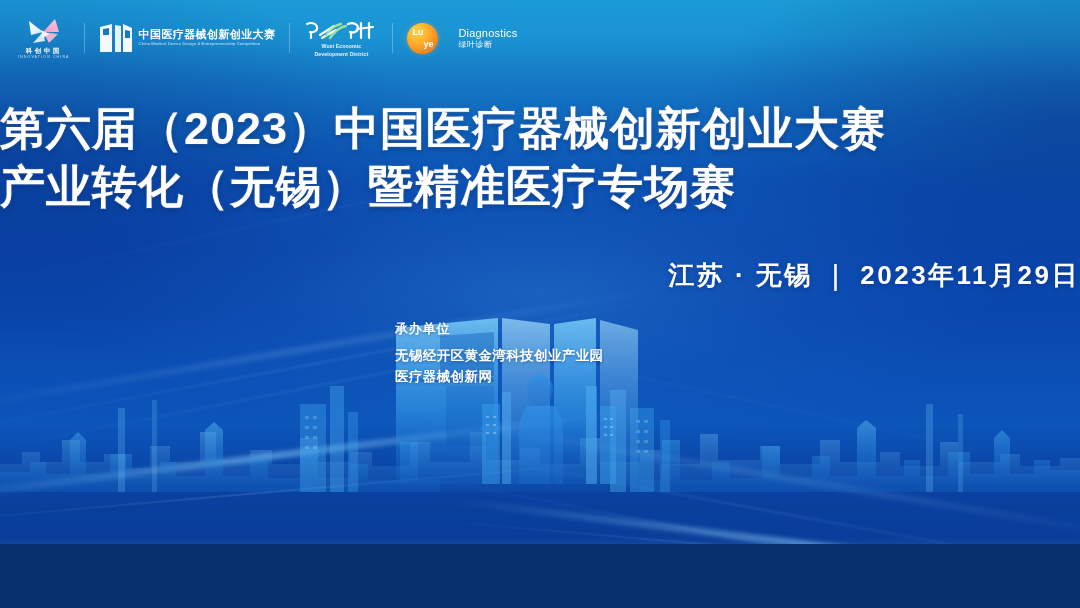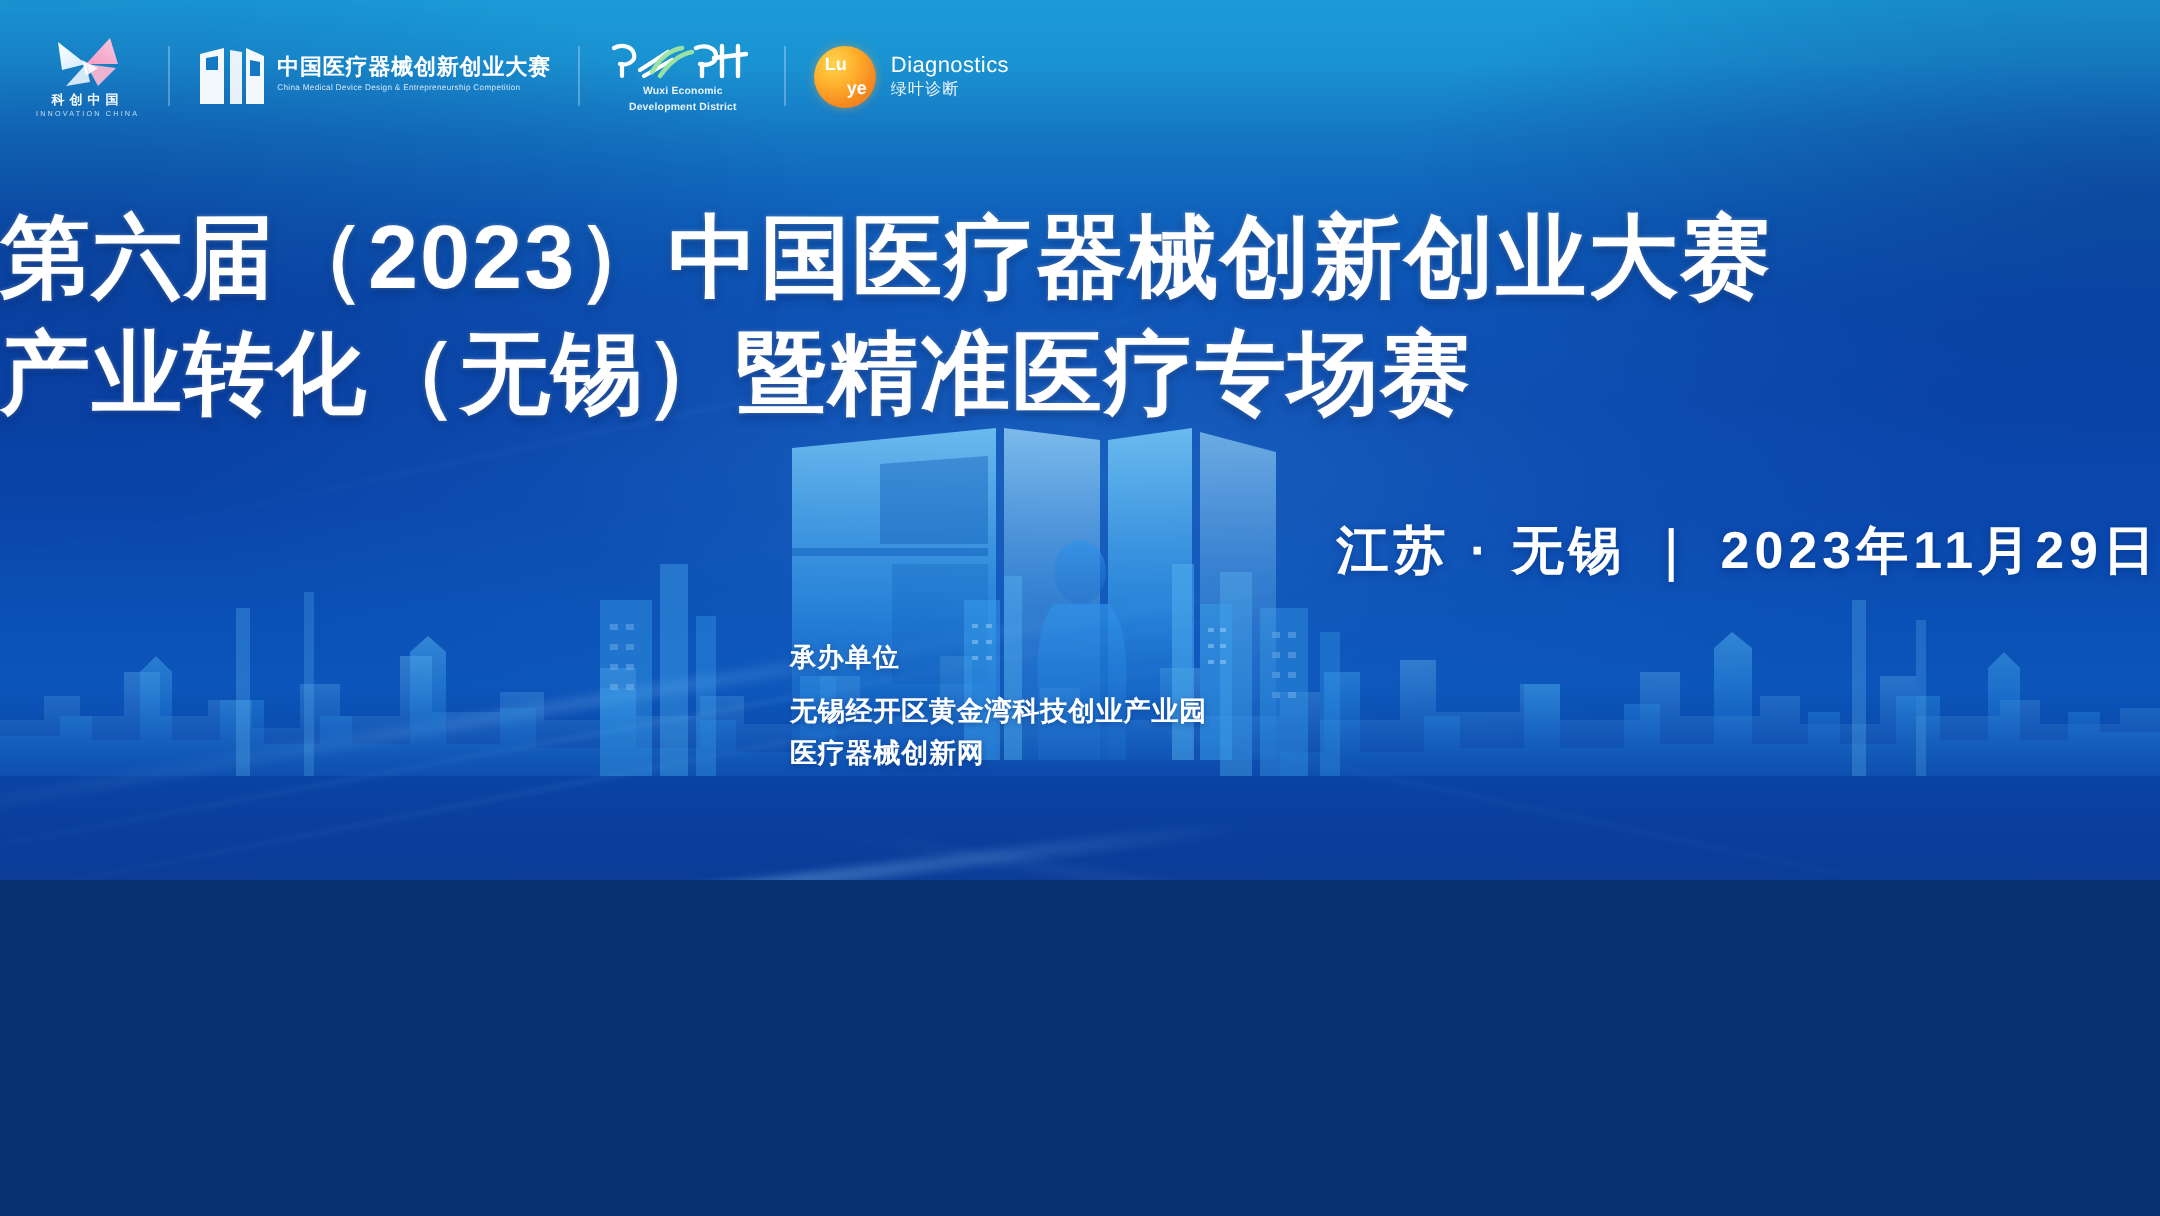--- a/index.html
+++ b/index.html
@@ -6,21 +6,21 @@
     margin: 0;
     padding: 0;
     background: #06306e;
   }
   body {
     font-family: "Liberation Sans", "DejaVu Sans", sans-serif;
   }
   #poster {
     position: relative;
     width: 1080px;
-    height: 440px;
+    height: 544px;
     overflow: hidden;
     background: #d946ef;
   }
 
   
   .bg-base {
     position: absolute;
     inset: 0;
     background:
       linear-gradient(to bottom,
@@ -177,21 +177,21 @@
     font-size: 5.2px;
     color: #ffffff;
     opacity: 0.9;
     font-weight: bold;
     line-height: 1.25;
     letter-spacing: 0.1px;
     white-space: nowrap;
   }
 
   
-  .l4 { display: flex; align-items: center; gap: 7px; }
+  .l4 { display: flex; align-items: center; gap: 20px; }
   .l4 .badge {
     width: 31px; height: 31px;
     border-radius: 50%;
     background: radial-gradient(circle at 32% 28%, #ffd34d 0%, #ffb22e 35%, #f68a1f 68%, #ee6d17 100%);
     position: relative;
     display: flex; align-items: center; justify-content: center;
     box-shadow: 0 0 5px rgba(255,170,40,0.45);
   }
   .l4 .badge .lu {
     position: absolute; left: 5px; top: 5px;

